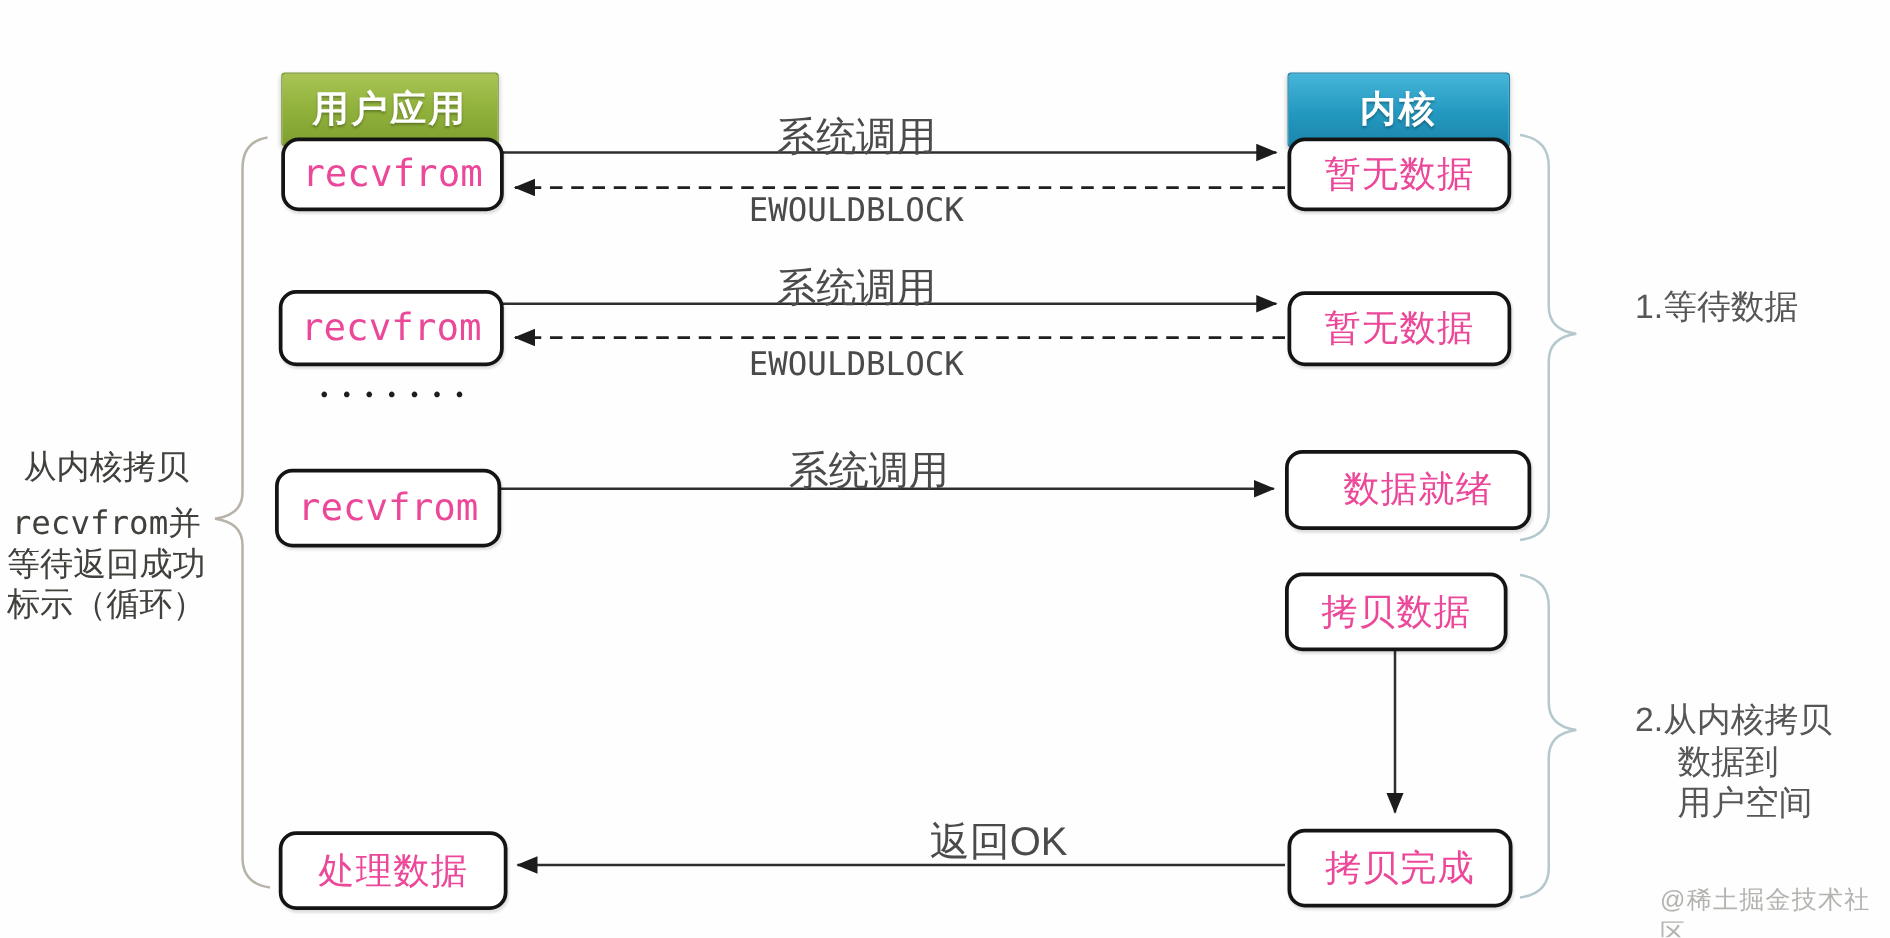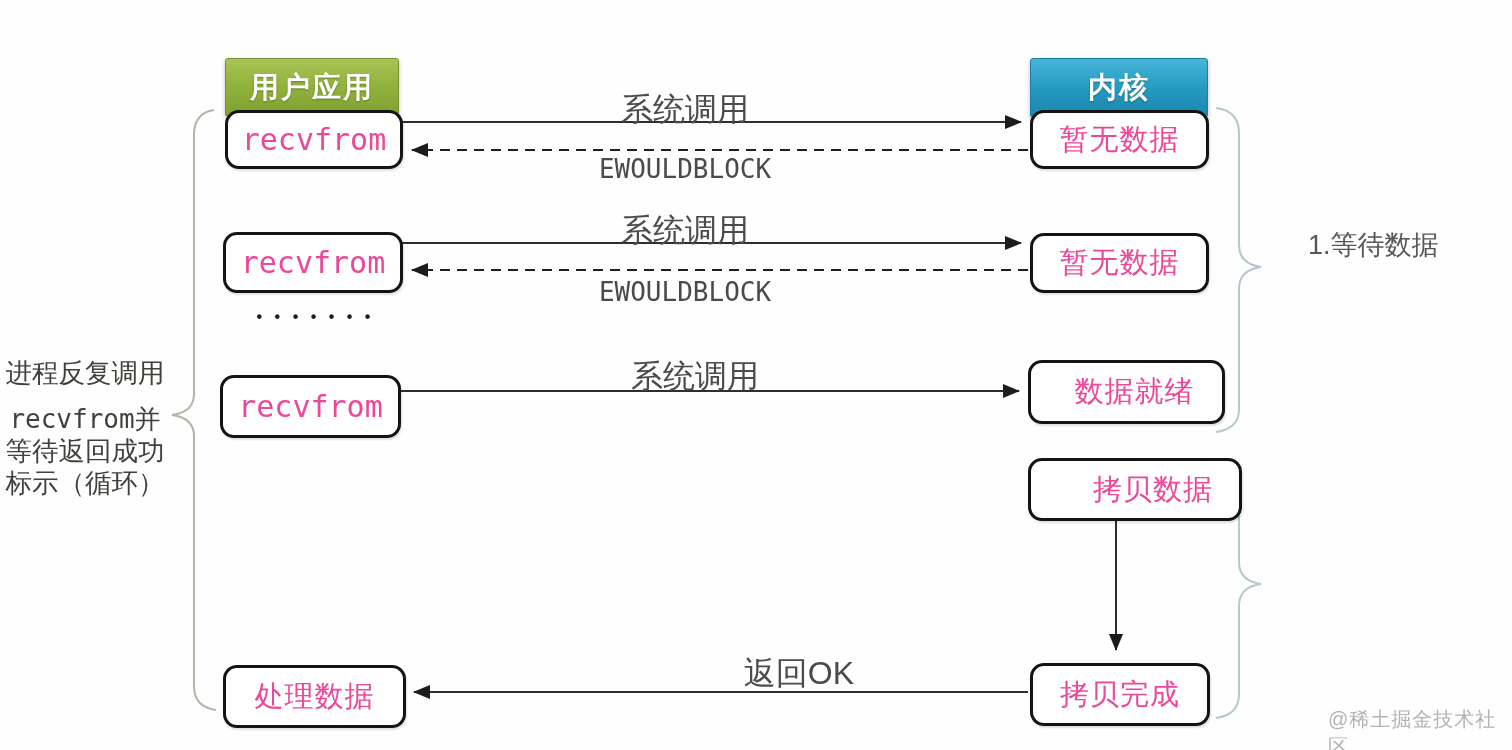--- a/index.html
+++ b/index.html
@@ -32,21 +32,21 @@
     color:#ec4899;font-size:29px;letter-spacing:1px;
     box-shadow:1px 2px 2px rgba(0,0,0,.12);
   }
   .mono{font-family:"DejaVu Sans Mono",monospace;font-size:30px;letter-spacing:0;}
   .n-recvfrom1{left:225px;top:110px;width:172px;height:53px;}
   .n-nodata1{left:1030px;top:110px;width:173px;height:53px;}
   .n-recvfrom2{left:223px;top:232px;width:174px;height:55px;}
   .n-nodata2{left:1030px;top:233px;width:173px;height:54px;}
   .n-recvfrom3{left:220px;top:375px;width:175px;height:57px;}
   .n-dataready{left:1028px;top:360px;width:175px;height:58px;padding-left:16px;}
-  .n-copydata{left:1028px;top:458px;width:172px;height:57px;padding-left:36px;}
+  .n-copydata{left:1028px;top:458px;width:172px;height:57px;}
   .n-copydone{left:1030px;top:663px;width:174px;height:57px;}
   .n-process{left:223px;top:665px;width:177px;height:57px;}
   
   .alabel{
     position:absolute;width:250px;text-align:center;color:#4b4b4b;font-size:32px;
   }
   .alabel.mono{font-size:26px;color:#4a4a4a;}
   .l-sys1{left:560px;top:88px;}
   .l-ew1{left:560px;top:154px;}
   .l-sys2{left:560px;top:209px;}
@@ -107,21 +107,21 @@
   </svg>
 
   <div class="lane lane-user">
     <span>用户应用</span>
   </div>
   <div class="lane lane-kernel">
     <span>内核</span>
   </div>
 
   <div class="leftnote">
-    <div>进程反复调用</div>
+    <div>从内核拷贝</div>
     <div class="mono">recvfrom并</div>
     <div>等待返回成功</div>
     <div>标示（循环）</div>
   </div>
 
   <div class="node mono n-recvfrom1">
     <span>recvfrom</span>
   </div>
   <div class="node n-nodata1">
     <span>暂无数据</span>
@@ -151,16 +151,21 @@
   <div class="dots">• • • • • • •</div>
 
   <div class="alabel l-sys1">系统调用</div>
   <div class="alabel mono l-ew1">EWOULDBLOCK</div>
   <div class="alabel l-sys2">系统调用</div>
   <div class="alabel mono l-ew2">EWOULDBLOCK</div>
   <div class="alabel l-sys3">系统调用</div>
   <div class="alabel l-retok">返回OK</div>
 
   <div class="phase phase1">1.等待数据</div>
+  <div class="phase phase2">
+    <div>2.从内核拷贝</div>
+    <div class="indent">数据到</div>
+    <div class="indent">用户空间</div>
+  </div>
 
   <div class="watermark">@稀土掘金技术社区</div>
 
 </div>
 
 </body></html>

